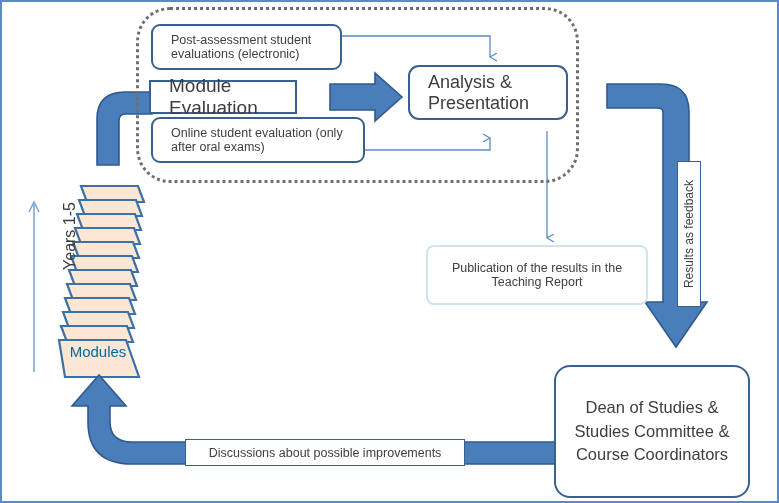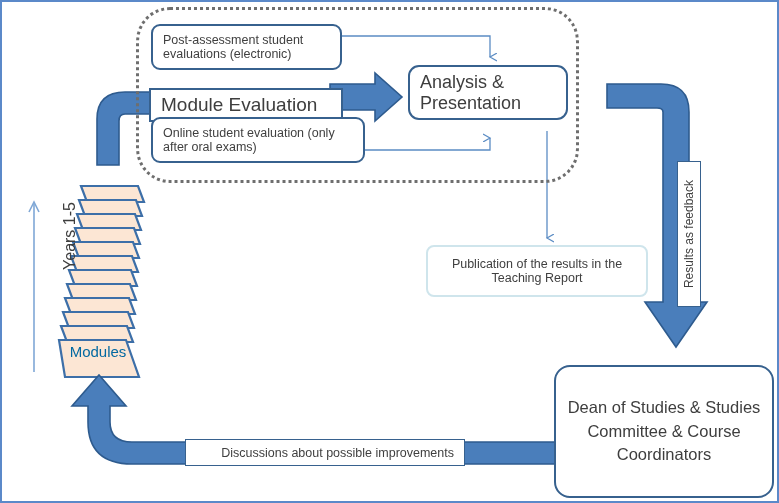--- a/index.html
+++ b/index.html
@@ -40,69 +40,69 @@
   .rbox {
     position: absolute;
     box-sizing: border-box;
     background: #ffffff;
     border: 2px solid #37618E;
     border-radius: 9px;
     display: flex;
     align-items: center;
     color: #404040;
   }
-  .rbox .inner { width: 100%; padding: 0 10px; }
+  .rbox .inner { width: 100%; padding: 0 18px; }
 
   #box-postassessment {
     left: 149px; top: 22px; width: 191px; height: 46px;
     font-size: 12.5px;
   }
   #box-online {
     left: 149px; top: 115px; width: 214px; height: 46px;
     font-size: 12.5px;
   }
   #box-moduleeval {
-    left: 147px; top: 86px; width: 194px; height: 34px;
+    left: 147px; top: 78px; width: 148px; height: 34px;
     border-radius: 0;
     border: 2px solid #37618E;
     font-size: 19px;
     color: #3E3E3E;
     justify-content: flex-end;
   }
   #box-analysis {
     left: 406px; top: 63px; width: 160px; height: 55px;
     border-radius: 11px;
     border: 2px solid #37618E;
     font-size: 18px;
     color: #3E3E3E;
   }
   #box-publication {
-    left: 424px; top: 243px; width: 222px; height: 52px;
+    left: 424px; top: 243px; width: 222px; height: 60px;
     border: 2px solid #CFE5EC;
     border-radius: 8px;
     font-size: 12.5px;
     text-align: center;
     justify-content: center;
   }
   #box-dean {
-    left: 552px; top: 363px; width: 220px; height: 133px;
+    left: 552px; top: 363px; width: 196px; height: 133px;
     border: 2px solid #37618E;
     border-radius: 16px;
     font-size: 16.5px;
     text-align: center;
     justify-content: center;
     color: #3E3E3E;
     line-height: 1.45;
   }
   #box-discussions {
     left: 183px; top: 437px; width: 280px; height: 27px;
     border: 1px solid #37618E;
     border-radius: 0;
     font-size: 12.5px;
-    text-align: right;
+    text-align: center;
     justify-content: center;
   }
   #box-feedback {
     left: 675px; top: 159px; width: 24px; height: 146px;
     border: 1px solid #37618E;
     border-radius: 0;
     background: #ffffff;
     justify-content: center;
   }
   #box-feedback .vtext {

